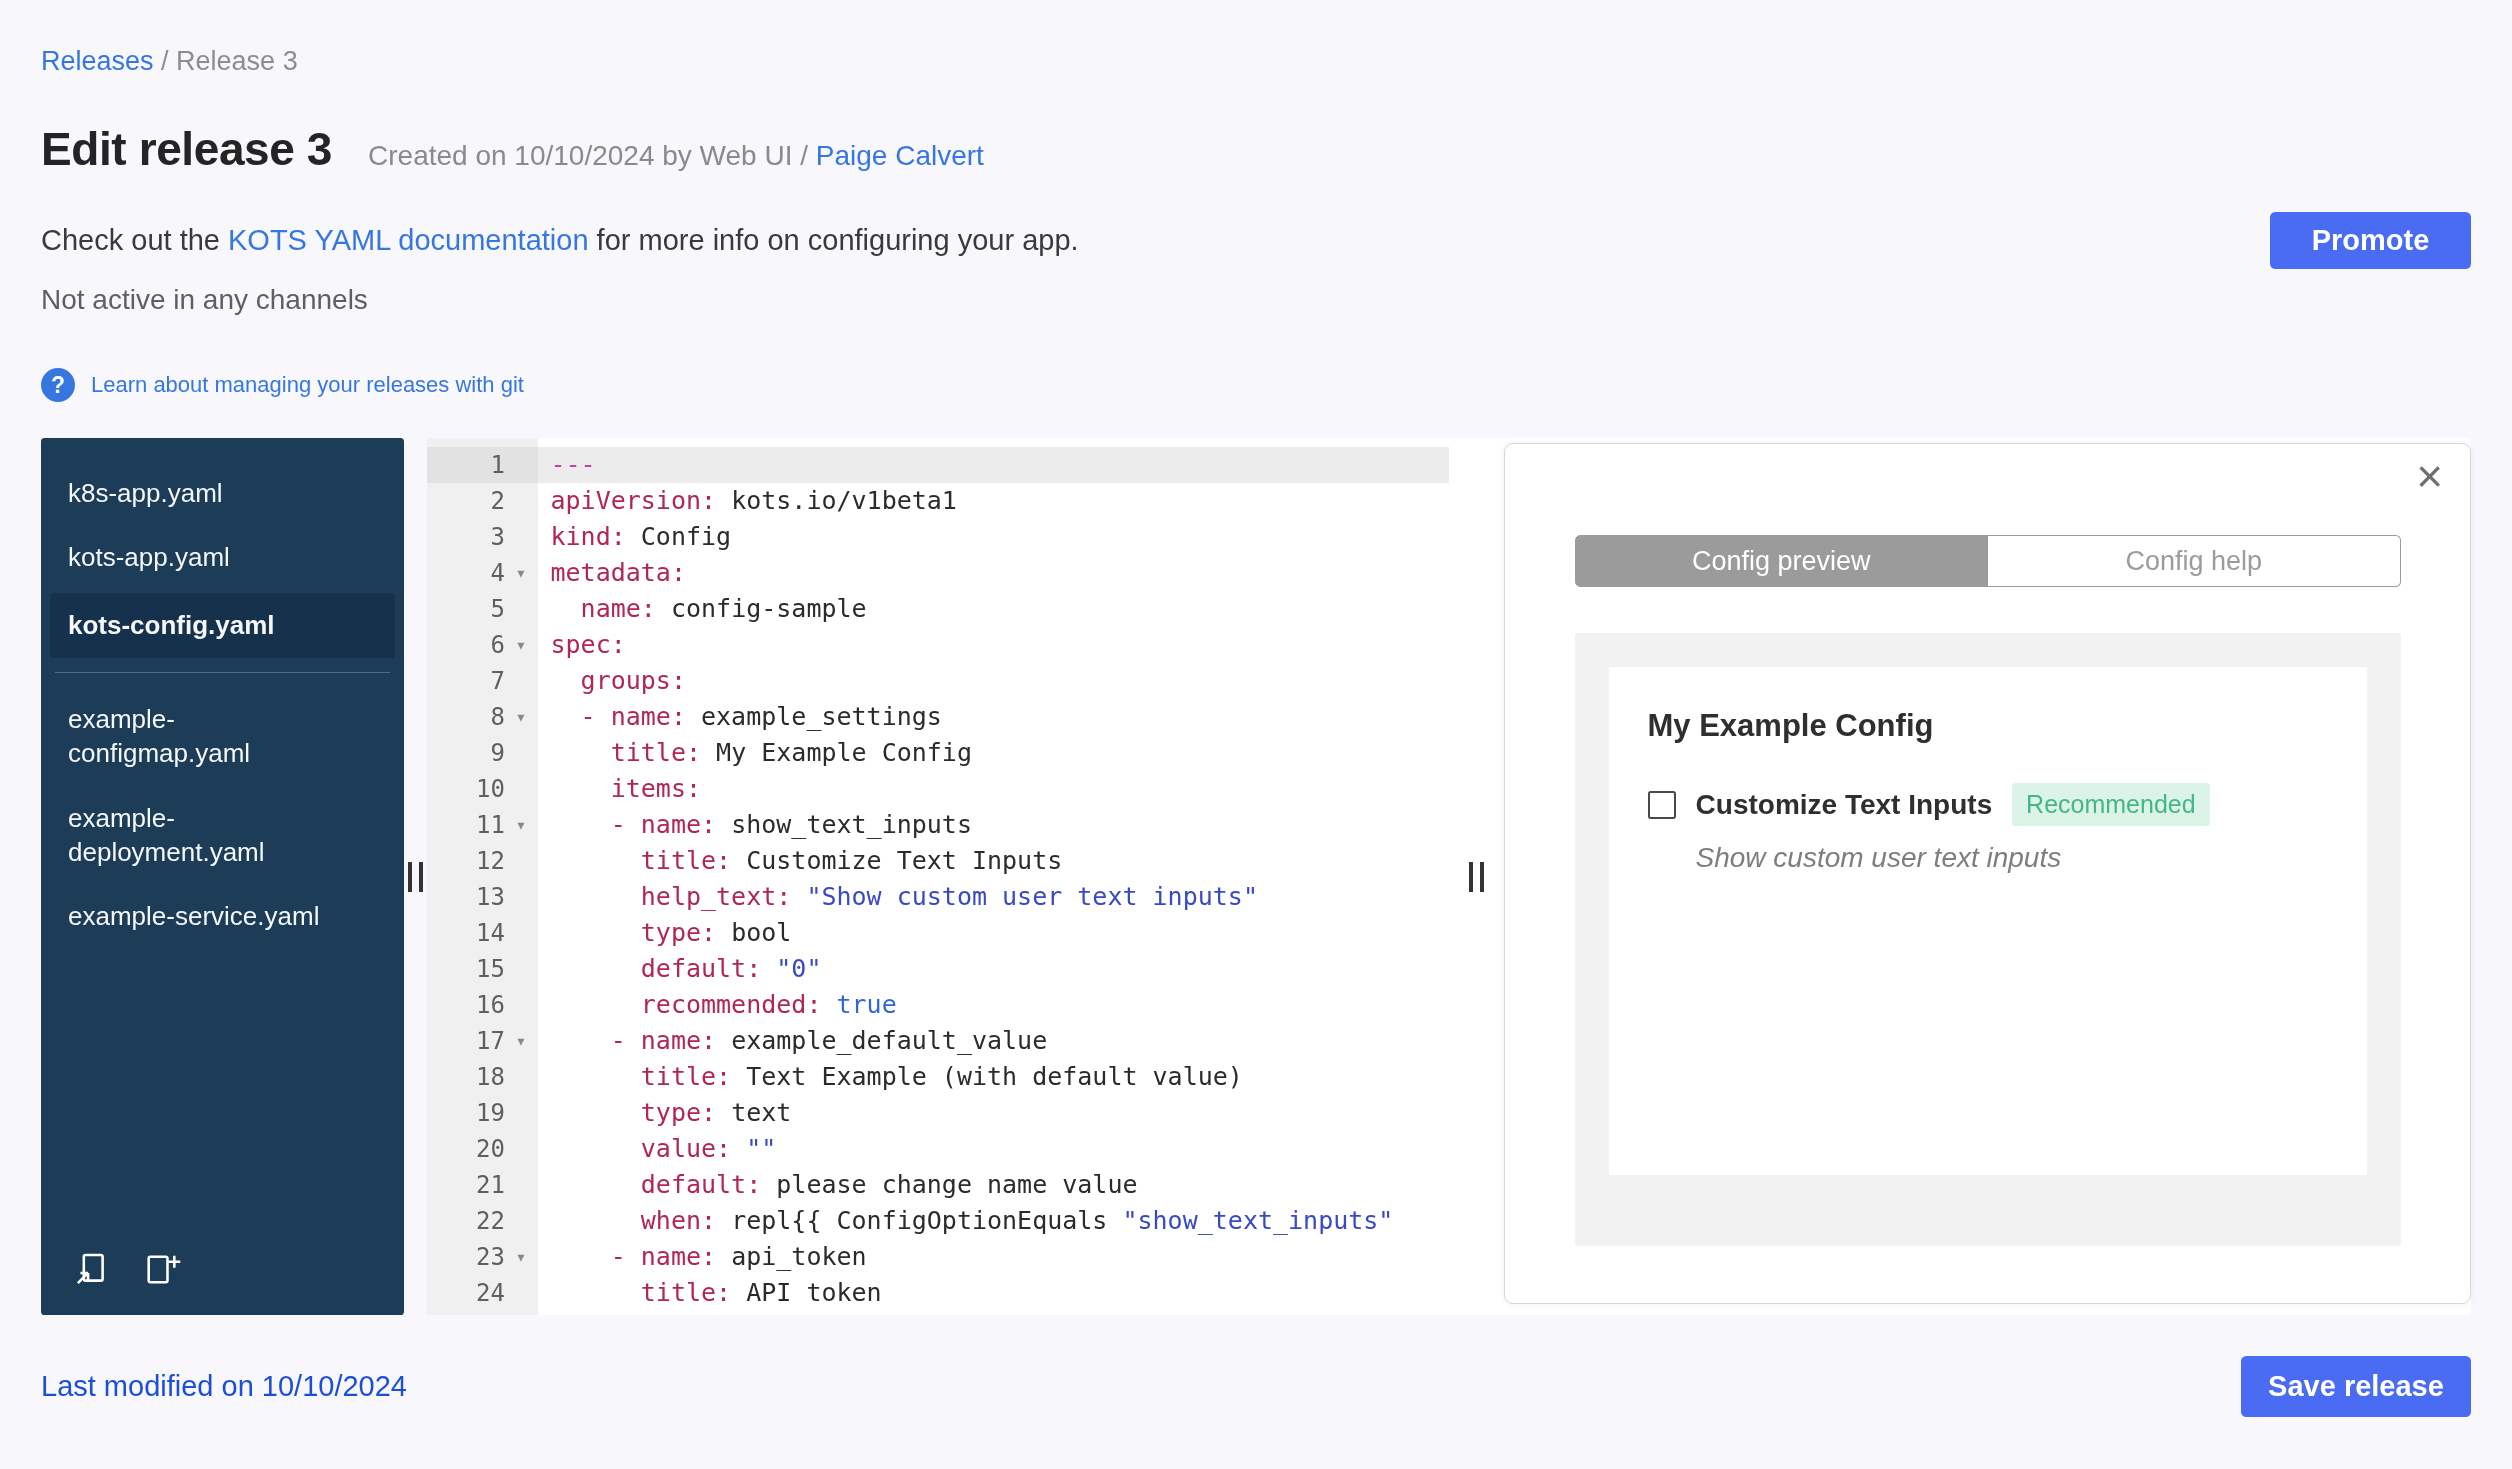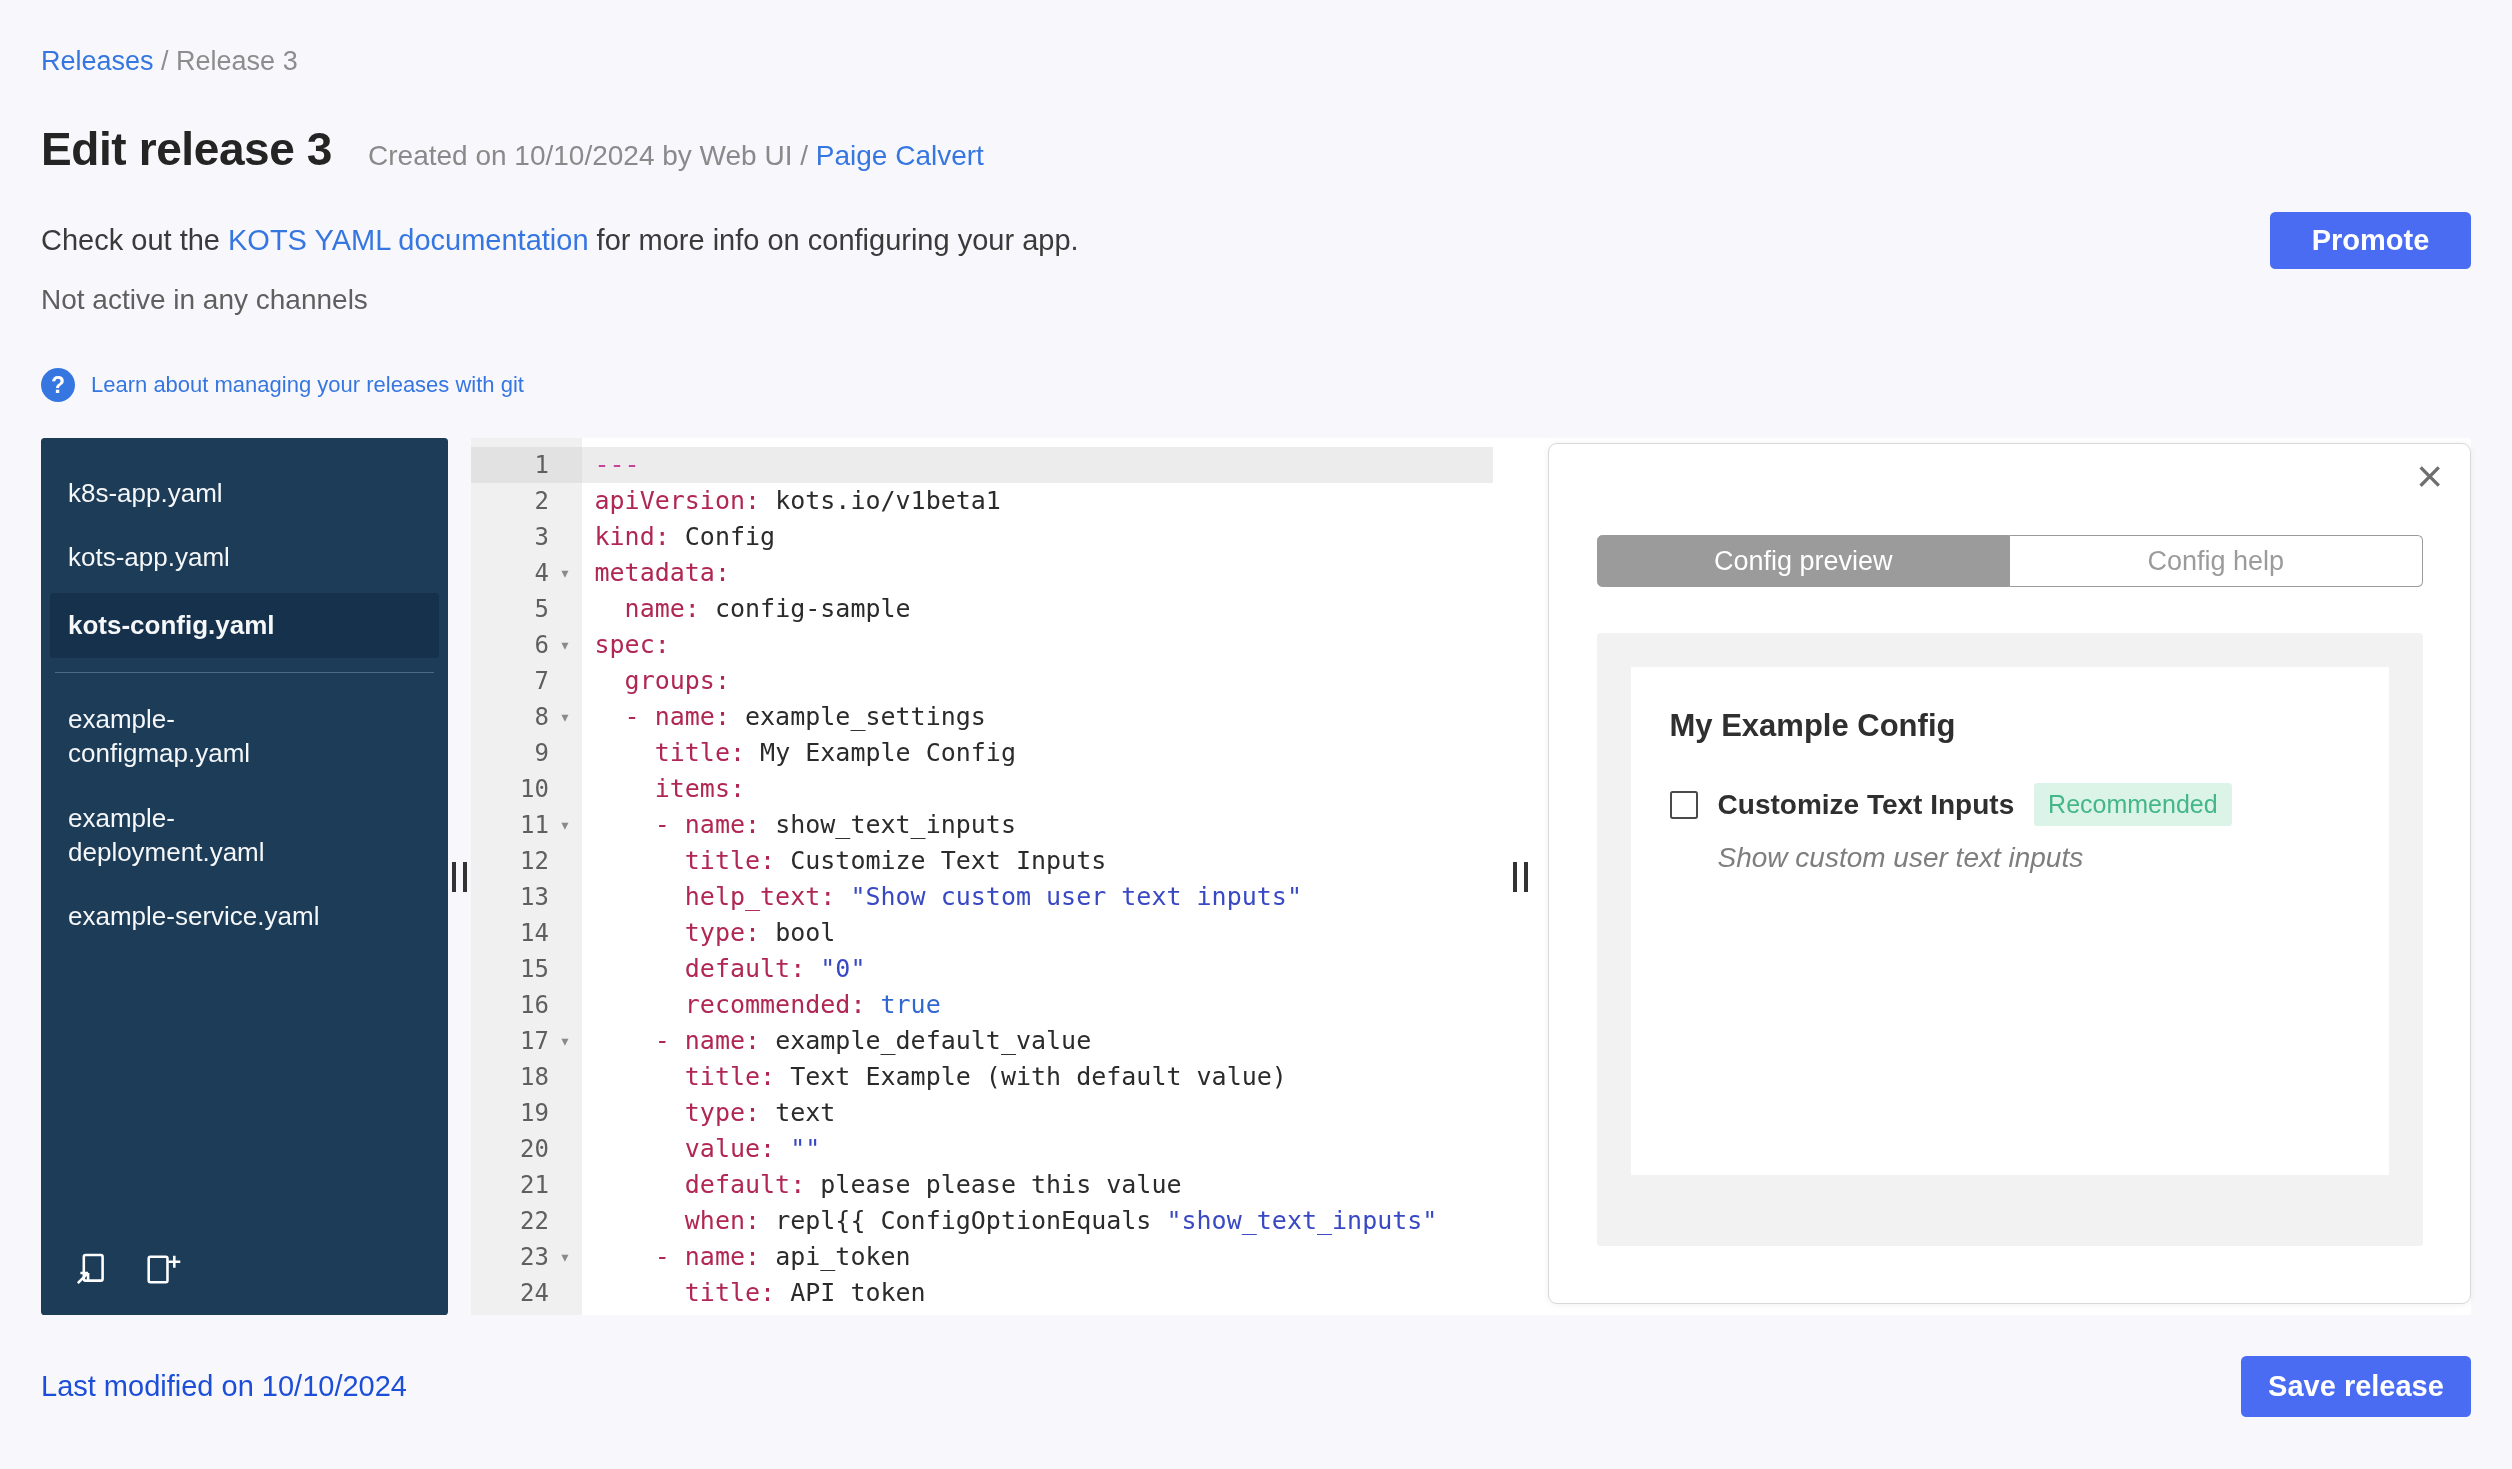--- a/index.html
+++ b/index.html
@@ -42,21 +42,21 @@
     background: var(--link,#3676e0); color: #fff;
     font-size: 23px; font-weight: 700;
     display: flex; align-items: center; justify-content: center;
   }
   .git-link { font-size: 22px; color: var(--link,#3676e0); text-decoration: none; cursor: pointer; }
 
   
   .main-row { margin-top: 36px; display: flex; height: 877px; }
 
   .sidebar {
-    width: 407px; flex: none;
+    width: 363px; flex: none;
     background: var(--sidebar_bg,#1d3c58);
     border-radius: 3.6px;
     padding: 23px 0 25px;
     display: flex; flex-direction: column;
   }
   .file-item { padding: 15px 27px; font-size: 26px; line-height: 1.32; color: #f5f7f9; cursor: pointer; }
   .file-item .file-label { display: inline-block; max-width: 260px; overflow-wrap: break-word; }
   .file-item.selected {
     background: var(--sidebar_selected,#15314b);
     font-weight: 700; margin: 3.6px 9px; padding: 15px 18px; border-radius: 3.6px;
@@ -217,21 +217,21 @@
             <div class="code-row"><div class="gutter-cell"><span class="num">11</span><span class="fold">▾</span></div><div class="code-line"><span class="seg-p">    </span><span class="seg-k">- name:</span><span class="seg-p"> show_text_inputs</span></div></div>
             <div class="code-row"><div class="gutter-cell"><span class="num">12</span><span class="fold"></span></div><div class="code-line"><span class="seg-p">      </span><span class="seg-k">title:</span><span class="seg-p"> Customize Text Inputs</span></div></div>
             <div class="code-row"><div class="gutter-cell"><span class="num">13</span><span class="fold"></span></div><div class="code-line"><span class="seg-p">      </span><span class="seg-k">help_text:</span><span class="seg-p"> </span><span class="seg-s">"Show custom user text inputs"</span></div></div>
             <div class="code-row"><div class="gutter-cell"><span class="num">14</span><span class="fold"></span></div><div class="code-line"><span class="seg-p">      </span><span class="seg-k">type:</span><span class="seg-p"> bool</span></div></div>
             <div class="code-row"><div class="gutter-cell"><span class="num">15</span><span class="fold"></span></div><div class="code-line"><span class="seg-p">      </span><span class="seg-k">default:</span><span class="seg-p"> </span><span class="seg-s">"0"</span></div></div>
             <div class="code-row"><div class="gutter-cell"><span class="num">16</span><span class="fold"></span></div><div class="code-line"><span class="seg-p">      </span><span class="seg-k">recommended:</span><span class="seg-p"> </span><span class="seg-b">true</span></div></div>
             <div class="code-row"><div class="gutter-cell"><span class="num">17</span><span class="fold">▾</span></div><div class="code-line"><span class="seg-p">    </span><span class="seg-k">- name:</span><span class="seg-p"> example_default_value</span></div></div>
             <div class="code-row"><div class="gutter-cell"><span class="num">18</span><span class="fold"></span></div><div class="code-line"><span class="seg-p">      </span><span class="seg-k">title:</span><span class="seg-p"> Text Example (with default value)</span></div></div>
             <div class="code-row"><div class="gutter-cell"><span class="num">19</span><span class="fold"></span></div><div class="code-line"><span class="seg-p">      </span><span class="seg-k">type:</span><span class="seg-p"> text</span></div></div>
             <div class="code-row"><div class="gutter-cell"><span class="num">20</span><span class="fold"></span></div><div class="code-line"><span class="seg-p">      </span><span class="seg-k">value:</span><span class="seg-p"> </span><span class="seg-s">""</span></div></div>
-            <div class="code-row"><div class="gutter-cell"><span class="num">21</span><span class="fold"></span></div><div class="code-line"><span class="seg-p">      </span><span class="seg-k">default:</span><span class="seg-p"> please please this value</span></div></div>
+            <div class="code-row"><div class="gutter-cell"><span class="num">21</span><span class="fold"></span></div><div class="code-line"><span class="seg-p">      </span><span class="seg-k">default:</span><span class="seg-p"> please change name value</span></div></div>
             <div class="code-row"><div class="gutter-cell"><span class="num">22</span><span class="fold"></span></div><div class="code-line"><span class="seg-p">      </span><span class="seg-k">when:</span><span class="seg-p"> repl{{ ConfigOptionEquals </span><span class="seg-s">"show_text_inputs"</span></div></div>
             <div class="code-row"><div class="gutter-cell"><span class="num">23</span><span class="fold">▾</span></div><div class="code-line"><span class="seg-p">    </span><span class="seg-k">- name:</span><span class="seg-p"> api_token</span></div></div>
             <div class="code-row"><div class="gutter-cell"><span class="num">24</span><span class="fold"></span></div><div class="code-line"><span class="seg-p">      </span><span class="seg-k">title:</span><span class="seg-p"> API token</span></div></div>
             <div class="code-row"><div class="gutter-cell"><span class="num">25</span><span class="fold"></span></div><div class="code-line"><span class="seg-p">      </span><span class="seg-k">type:</span><span class="seg-p"> password</span></div></div>
           </div>
       </div>
 
       <div class="handle-zone-right">
         <div class="grip">
             <i></i>

